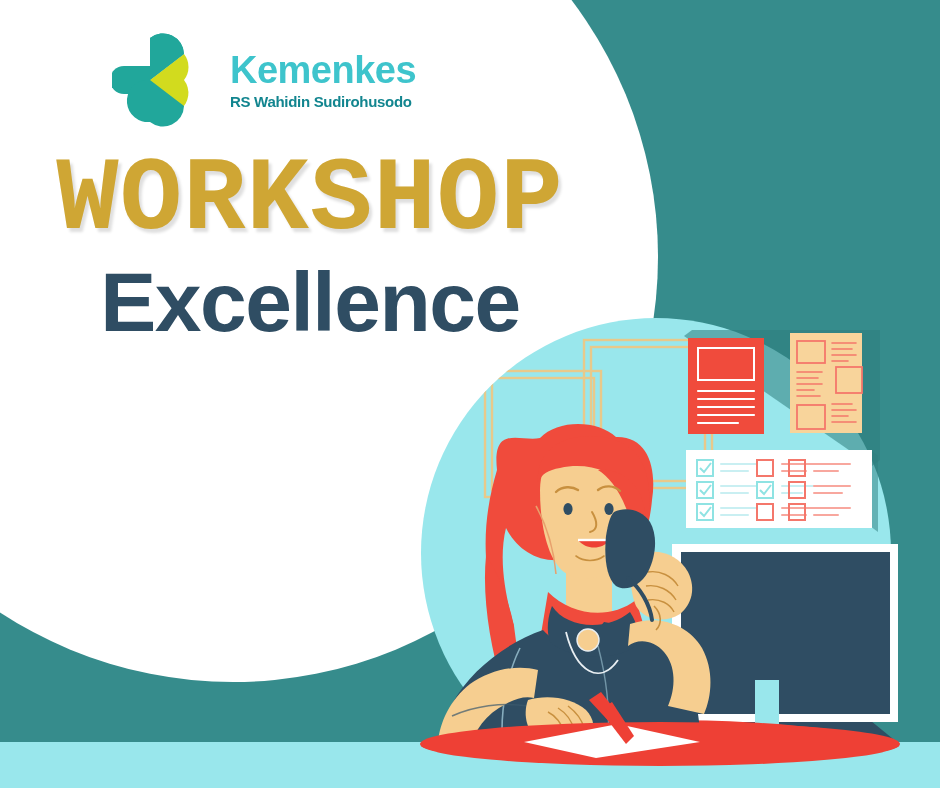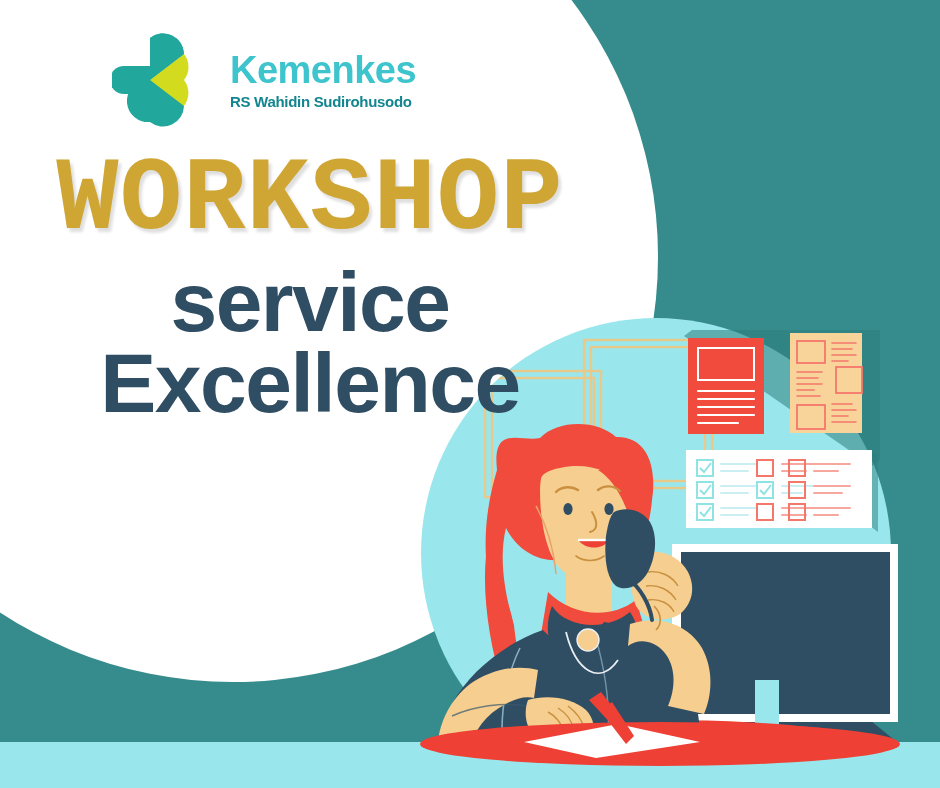--- a/index.html
+++ b/index.html
@@ -313,18 +313,17 @@
     </svg>
     <div class="logo-text">
       <span class="logo-title">Kemenkes</span>
       <span class="logo-sub">RS Wahidin Sudirohusodo</span>
     </div>
   </div>
 
   <div class="headline">
     <div class="workshop">WORKSHOP</div>
     <div class="subline">
-      <span class="l1">service</span>
       <span class="l2">Excellence</span>
     </div>
   </div>
 
 </div>
 
 </body></html>

